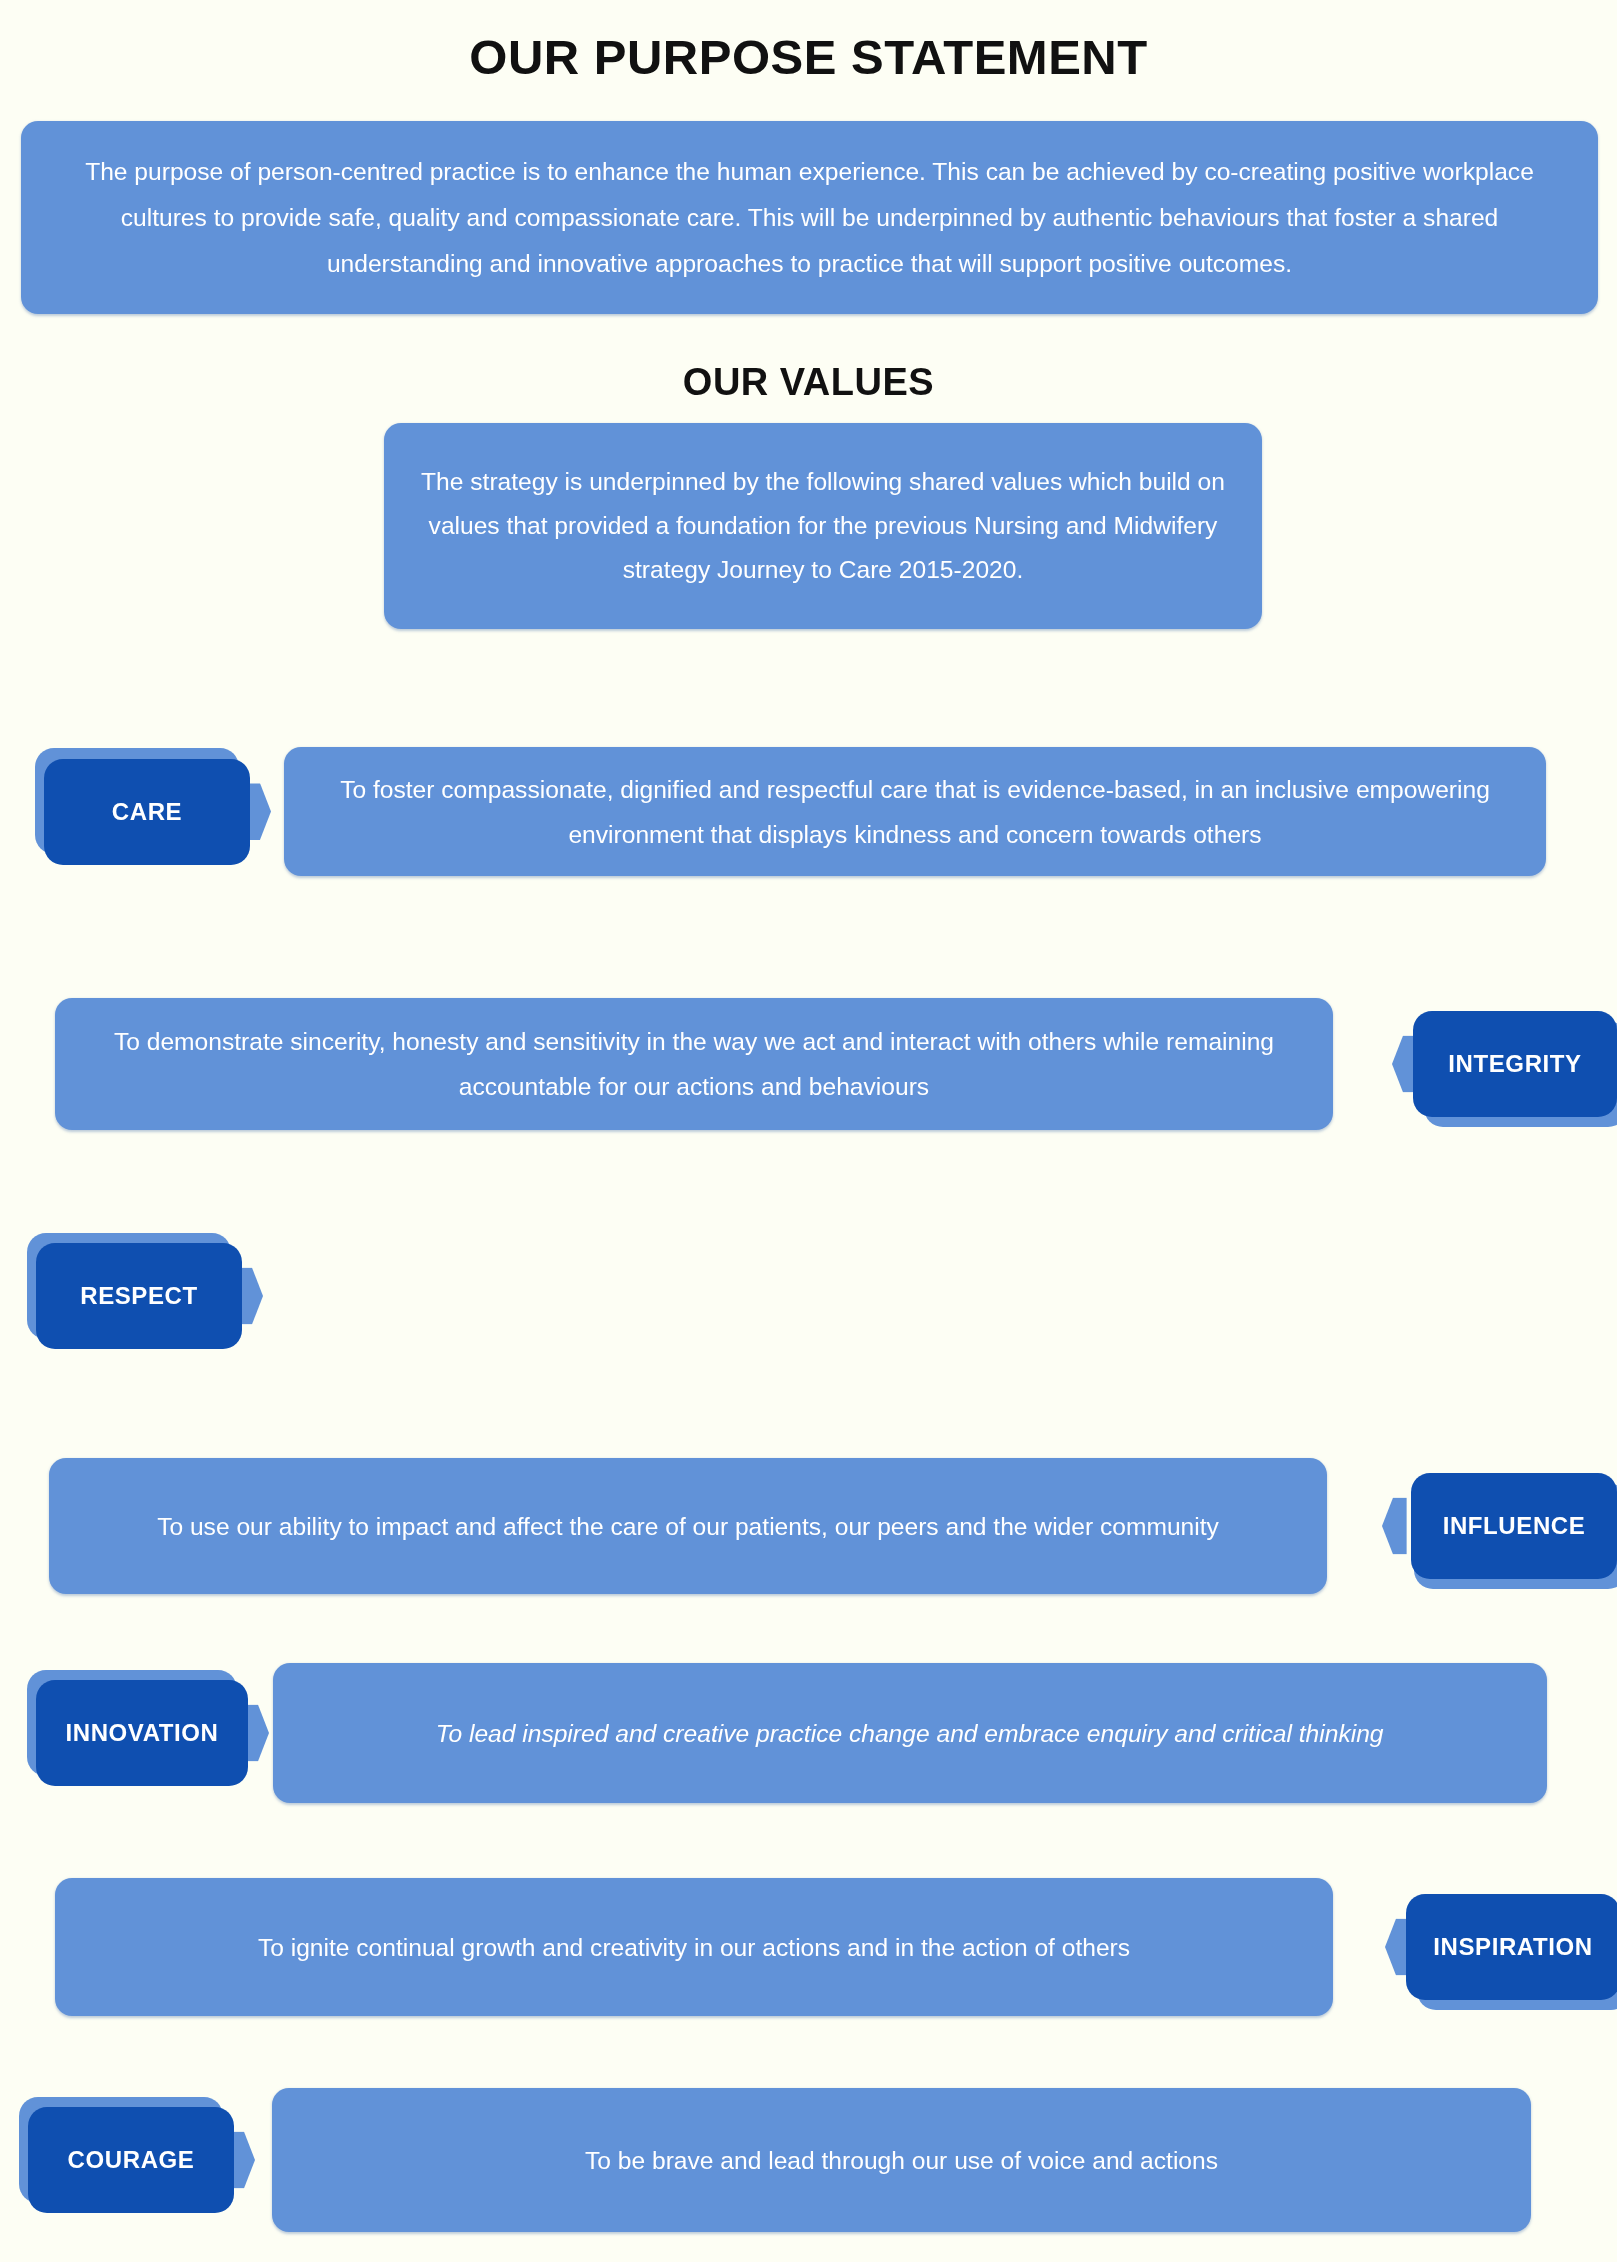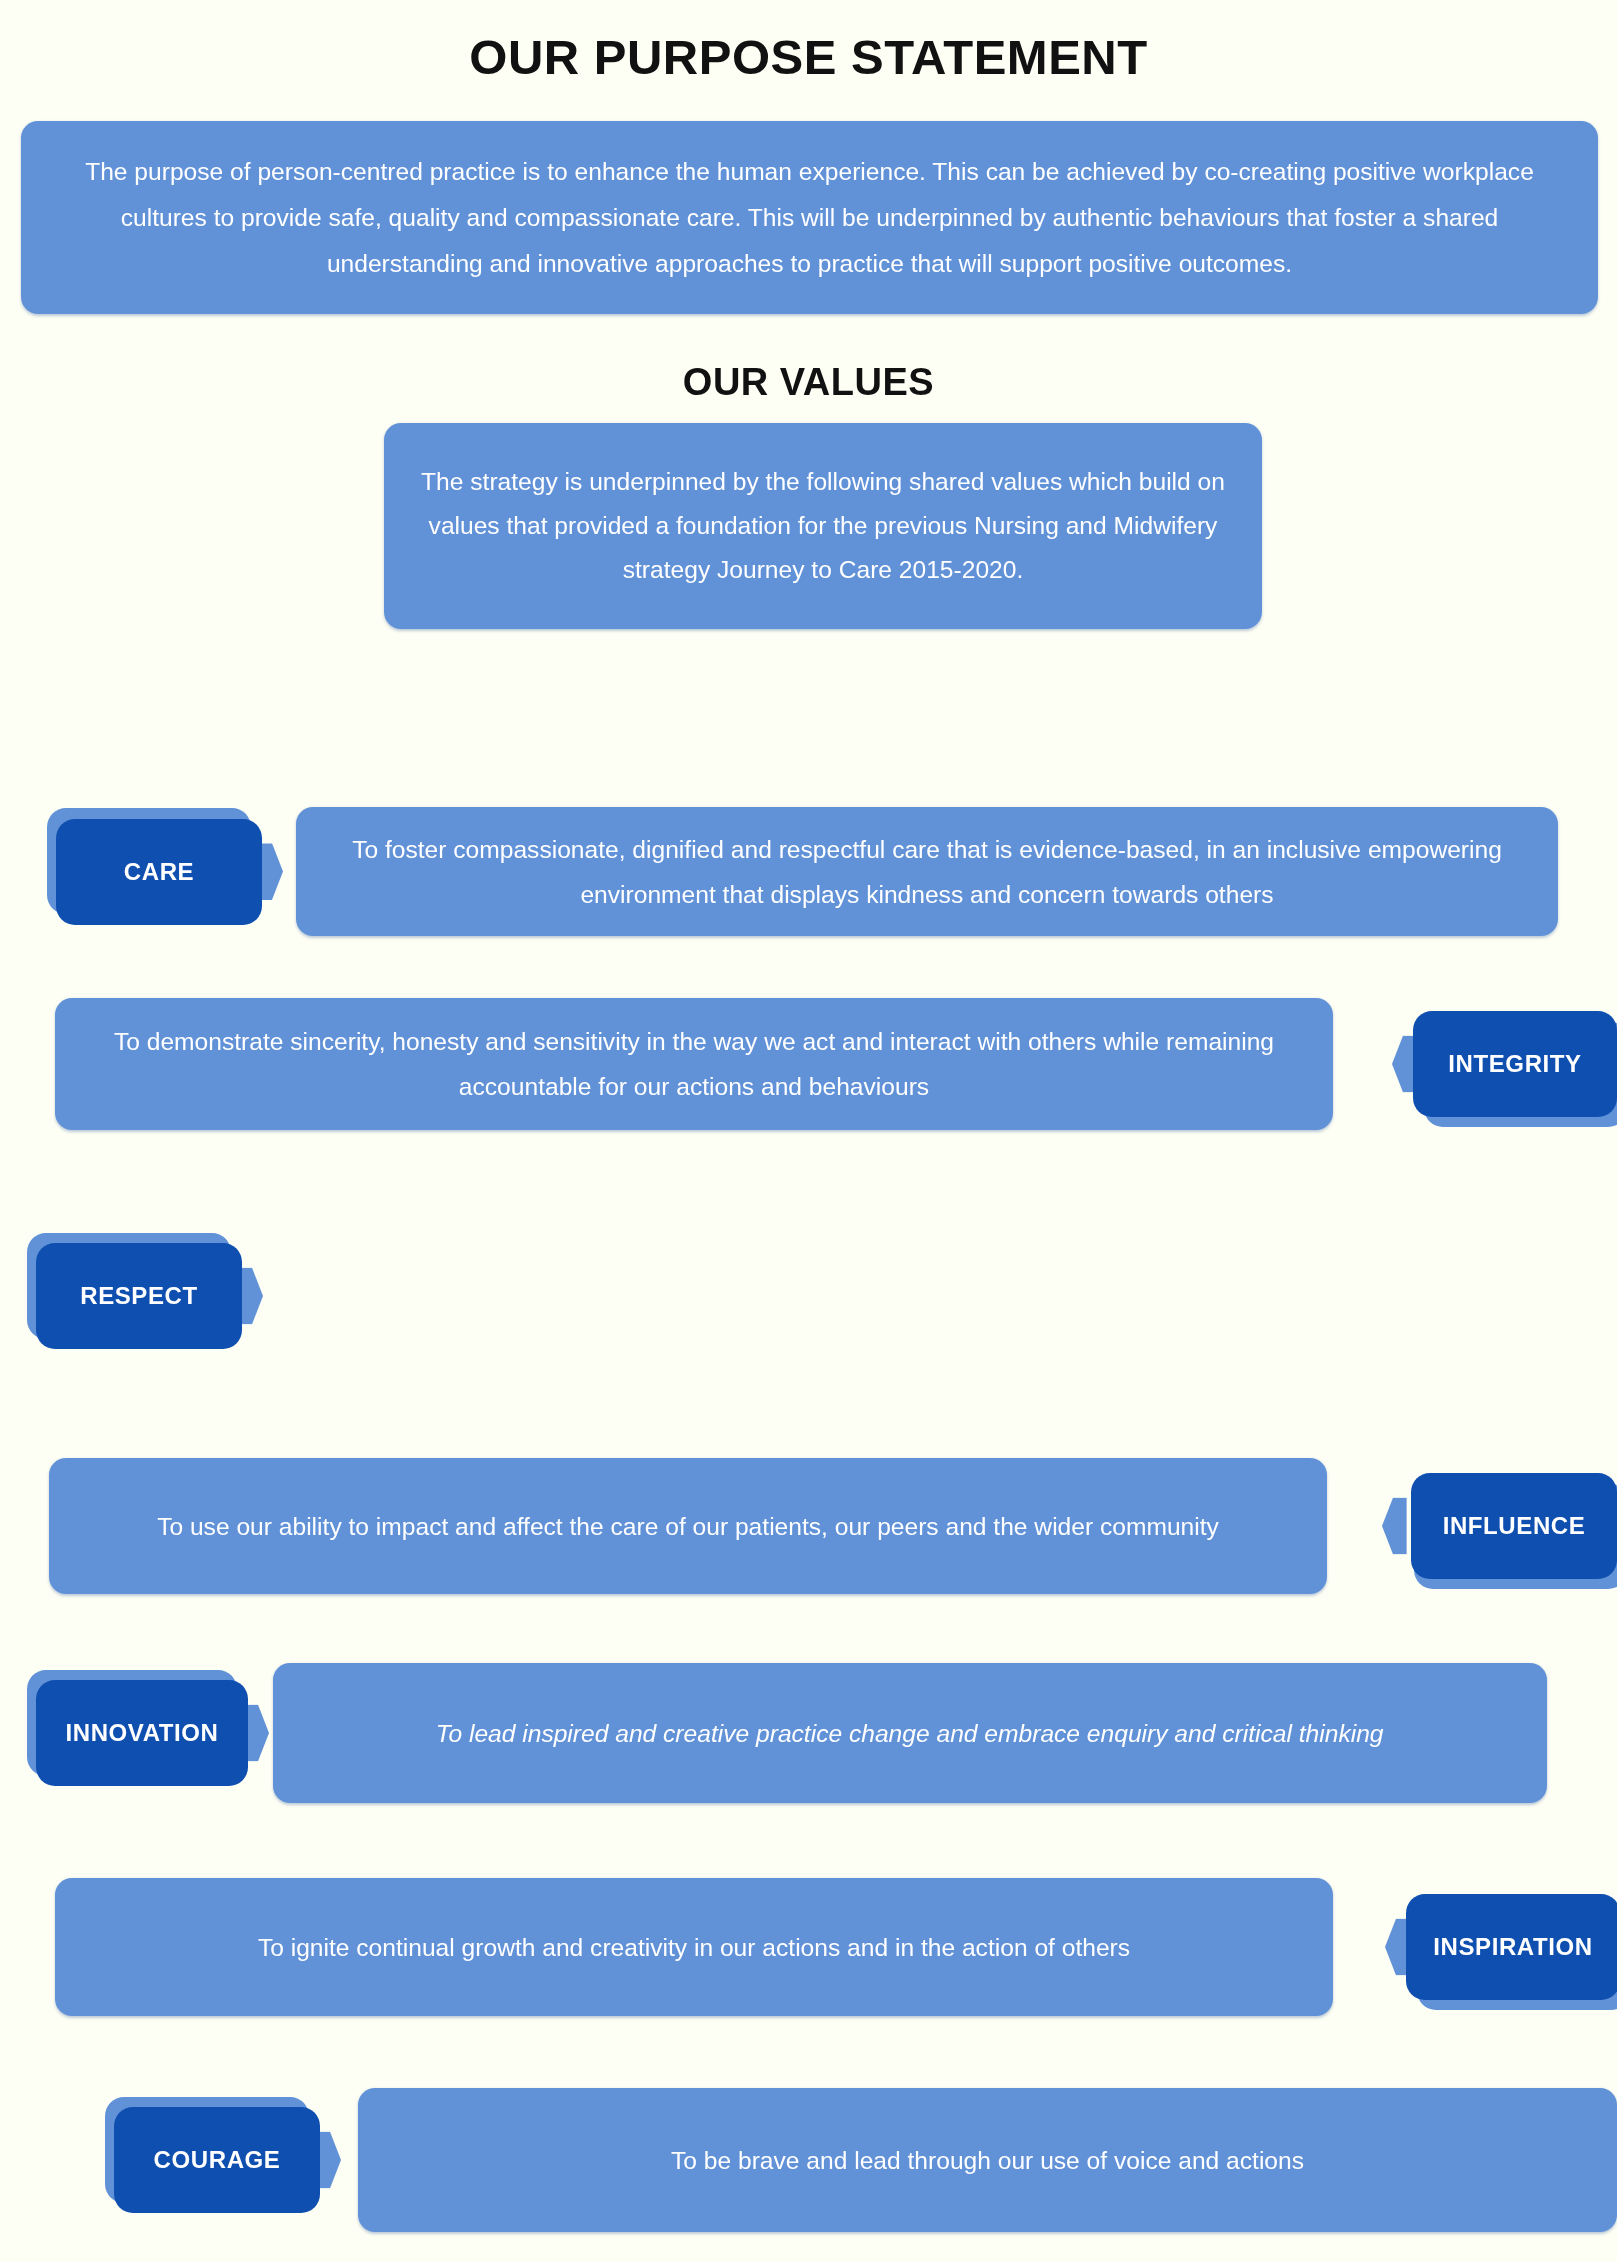--- a/index.html
+++ b/index.html
@@ -159,21 +159,21 @@
   <div class="panel" id="purpose-panel">
     <p>The purpose of person-centred practice is to enhance the human experience. This can be achieved by co-creating positive workplace cultures to provide safe, quality and compassionate care. This will be underpinned by authentic behaviours that foster a shared understanding and innovative approaches to practice that will support positive outcomes.</p>
   </div>
 
   <h2 class="heading" id="values-heading">OUR VALUES</h2>
 
   <div class="panel" id="values-panel">
     <p>The strategy is underpinned by the following shared values which build on values that provided a foundation for the previous Nursing and Midwifery strategy Journey to Care 2015-2020.</p>
   </div>
 
-  <div class="value-row left" style="top:810px; padding-left:56px; height:123px;">
+  <div class="value-row left" style="top:750px; padding-left:44px; height:123px;">
     <div class="tag-wrap lt" style="width:206px;">
       <div class="tag-ghost"></div>
       <div class="tag-point"></div>
       <div class="tag-body">CARE</div>
     </div>
     <div class="desc" style="margin-left:34px; width:1262px; height:129px;">
       <p>To foster compassionate, dignified and respectful care that is evidence-based, in an inclusive empowering environment that displays kindness and concern towards others</p>
     </div>
   </div>
 
@@ -222,21 +222,21 @@
     <div class="desc" style="width:1278px; height:138px;">
       <p>To ignite continual growth and creativity in our actions and in the action of others</p>
     </div>
     <div class="tag-wrap rt" style="width:214px; margin-left:32px;">
       <div class="tag-ghost"></div>
       <div class="tag-point"></div>
       <div class="tag-body">INSPIRATION</div>
     </div>
   </div>
 
-  <div class="value-row left" style="top:2087px; padding-left:40px; height:146px;justify-content:flex-end;">
+  <div class="value-row left" style="top:2087px; padding-left:28px; height:146px;">
     <div class="tag-wrap lt" style="width:206px;">
       <div class="tag-ghost"></div>
       <div class="tag-point"></div>
       <div class="tag-body">COURAGE</div>
     </div>
     <div class="desc" style="margin-left:38px; width:1259px; height:144px;">
       <p>To be brave and lead through our use of voice and actions</p>
     </div>
   </div>
 

